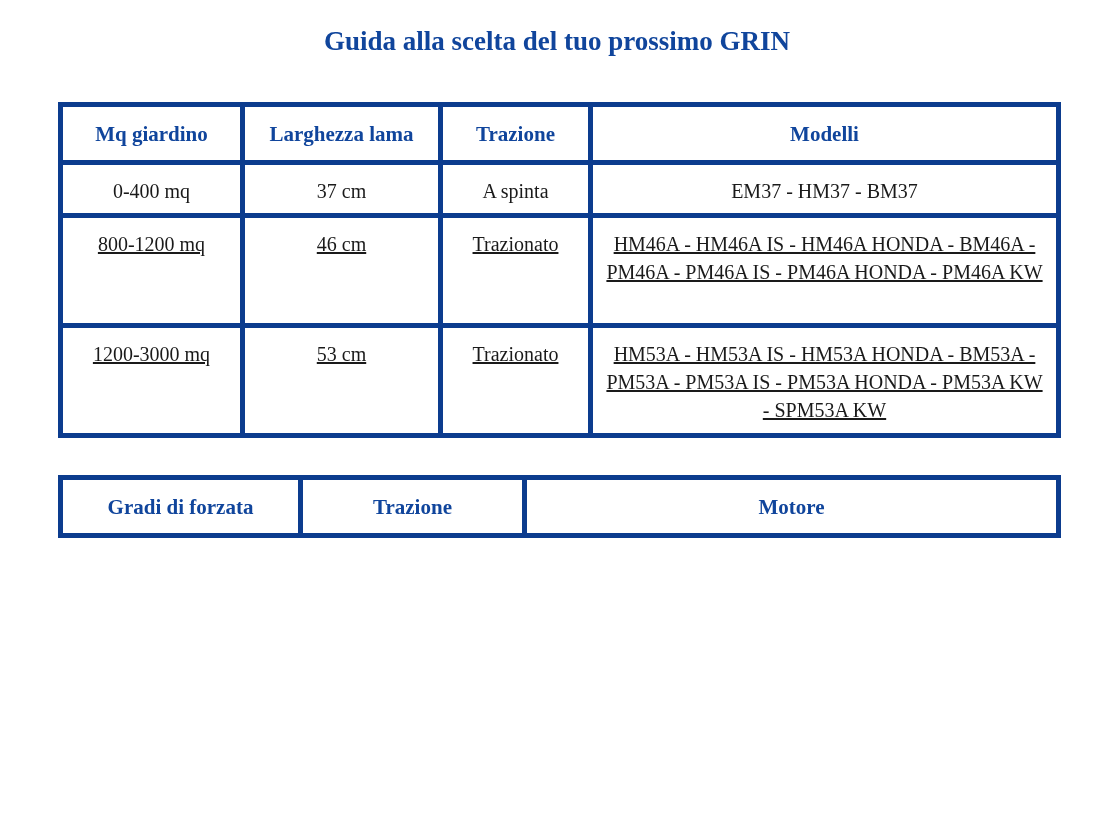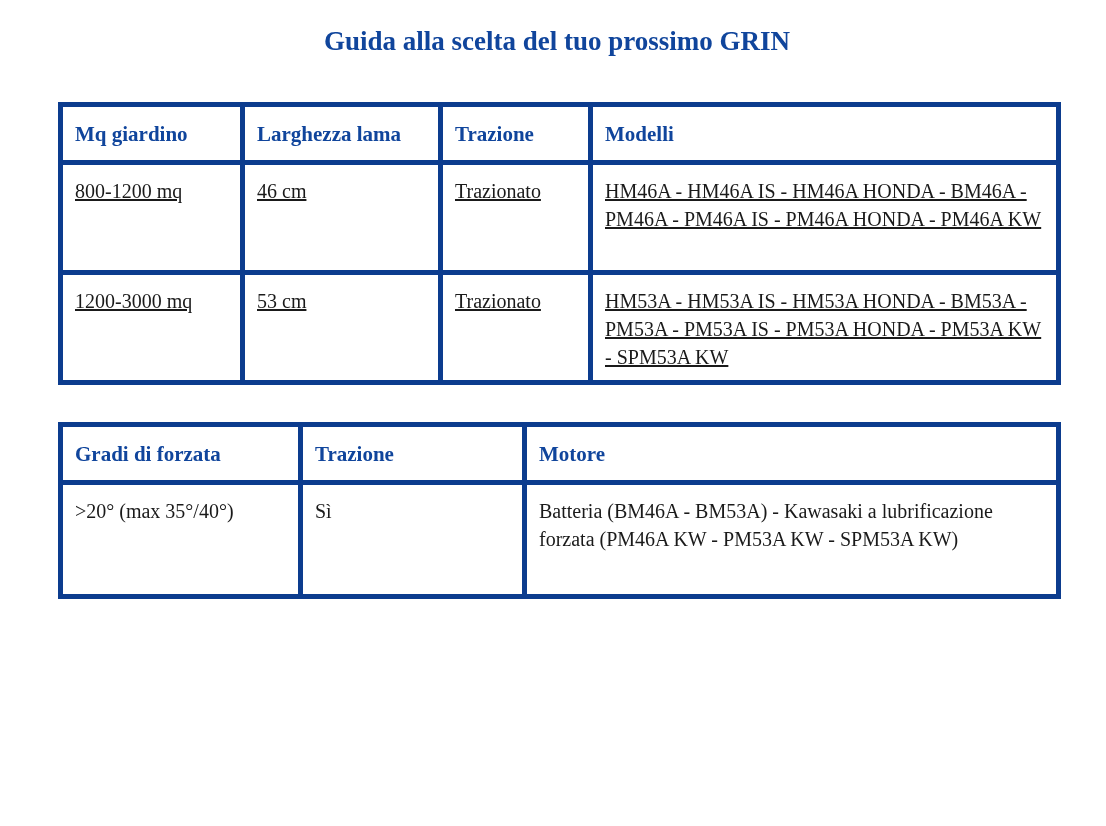--- a/index.html
+++ b/index.html
@@ -38,21 +38,21 @@
     table-layout: fixed;
     width: 998px;
     margin-left: 58px;
     background: var(--page-bg);
   }
   #garden-table { margin-top: 46px; }
   #slope-table  { margin-top: 37px; }
   th, td {
     border: 5px solid var(--border-blue);
     vertical-align: top;
-    text-align: left;
+    text-align: center;
     padding: 12px 12px 8px 12px;
     font-size: 20px;
     line-height: 28px;
     color: var(--body-text);
     overflow: hidden;
     word-wrap: break-word;
   }
   th {
     height: 58px;
     padding-top: 13px;
@@ -80,20 +80,26 @@
     </colgroup>
     <thead>
       <tr>
         <th>Mq giardino</th>
         <th>Larghezza lama</th>
         <th>Trazione</th>
         <th>Modelli</th>
       </tr>
     </thead>
     <tbody>
+      <tr class="h-short">
+        <td>0-400 mq</td>
+        <td>37 cm</td>
+        <td>A spinta</td>
+        <td>EM37 - HM37 - BM37</td>
+      </tr>
       <tr class="h-tall">
         <td>800-1200 mq</td>
         <td>46 cm</td>
         <td>Trazionato</td>
         <td>HM46A - HM46A IS - HM46A HONDA - BM46A - PM46A - PM46A IS - PM46A HONDA - PM46A KW</td>
       </tr>
       <tr class="h-tall">
         <td>1200-3000 mq</td>
         <td>53 cm</td>
         <td>Trazionato</td>
@@ -109,21 +115,16 @@
       <col style="width:534px">
     </colgroup>
     <thead>
       <tr>
         <th>Gradi di forzata</th>
         <th>Trazione</th>
         <th>Motore</th>
       </tr>
     </thead>
     <tbody>
-      <tr class="h-tall2">
-        <td>&gt;20° (max 35°/40°)</td>
-        <td>Sì</td>
-        <td>Batteria (BM46A - BM53A) - Kawasaki a lubrificazione forzata (PM46A KW - PM53A KW - SPM53A KW)</td>
-      </tr>
     </tbody>
   </table>
 
 </div>
 
 </body></html>

